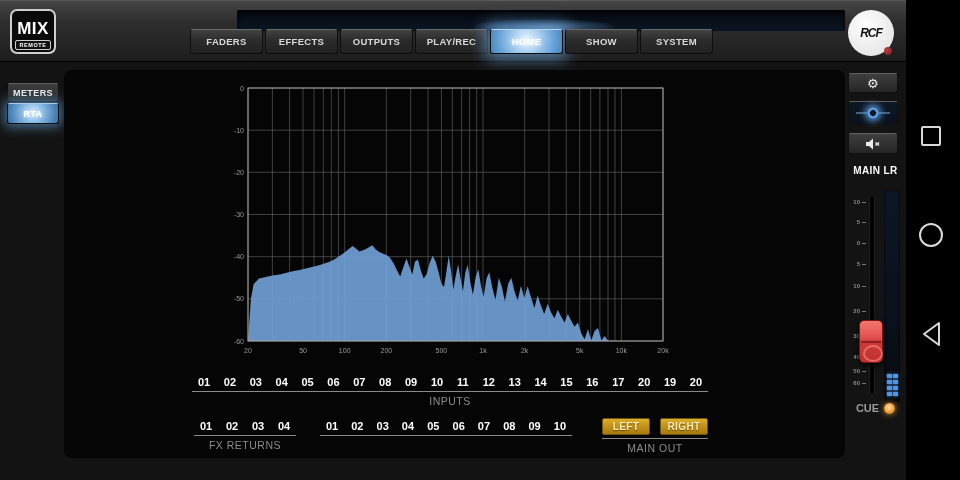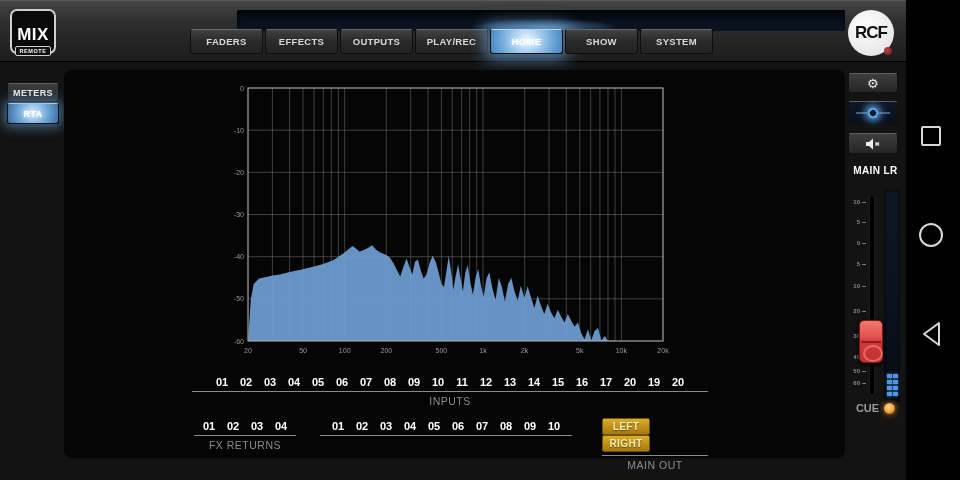--- a/index.html
+++ b/index.html
@@ -13,29 +13,29 @@
   #topbar{position:absolute;left:0;top:0;width:906px;height:62px;
     background:linear-gradient(180deg,#454545 0%,#2e2e2e 35%,#1d1d1d 100%);
     border-top:1px solid #5a5a5a;border-bottom:1px solid #000;}
   #recess{position:absolute;left:237px;top:9px;width:608px;height:21px;
     background:linear-gradient(180deg,#05080d,#0b1624);border-radius:2px;
     box-shadow:inset 0 2px 4px #000;}
   #recess .glow{position:absolute;left:39%;bottom:-4px;width:140px;height:16px;
     background:radial-gradient(ellipse at center,rgba(140,195,245,.55),rgba(90,150,210,.18) 60%,rgba(0,0,0,0) 75%);}
 
   #mixlogo{position:absolute;left:10px;top:8px;width:46px;height:45px;background:#0a0a0a;
-    border:2px solid #cfcfcf;border-radius:7px;display:flex;flex-direction:column;align-items:center;justify-content:flex-start;padding-top:15px;}
+    border:2px solid #cfcfcf;border-radius:7px;display:flex;flex-direction:column;align-items:center;justify-content:flex-start;padding-top:9px;}
   #mixlogo .mix{font-size:17px;font-weight:900;color:#fff;letter-spacing:.5px;line-height:18px;}
   #mixlogo .remote{margin-top:2px;font-size:5.5px;font-weight:700;color:#fff;border:1px solid #cfcfcf;
     border-radius:2px;padding:1px 3px;letter-spacing:.6px;background:#111;}
 
   #rcflogo{position:absolute;left:848px;top:9px;width:46px;height:46px;border-radius:50%;
     background:radial-gradient(circle at 40% 35%,#ffffff,#e6e6e6 75%,#cfcfcf);
     display:flex;align-items:center;justify-content:center;}
-  #rcflogo span{font-size:17px;font-weight:900;color:#111;letter-spacing:-1px;}
+  #rcflogo span{font-size:12px;font-weight:900;color:#111;letter-spacing:-1px;font-style:italic;}
   #statusled{position:absolute;left:884px;top:46px;width:8px;height:8px;border-radius:50%;
     background:radial-gradient(circle at 35% 35%,#c04040,#701818);}
 
   #tabbar{position:absolute;left:190px;top:28px;height:40px;display:flex;}
   .tab{width:73px;height:25px;margin-right:2px;display:flex;align-items:center;justify-content:center;
     background:linear-gradient(180deg,#424242,#2b2b2b 45%,#222);
     border:1px solid #0d0d0d;border-top:1px solid #6a6a6a;border-radius:3px;
     color:#d9d9d9;font-size:9.5px;font-weight:700;letter-spacing:.3px;cursor:pointer;}
   .tab.active{background:radial-gradient(circle at 50% 42%,#eaf5ff 0%,#a8cff0 35%,#5f9dd3 78%,#4a86bd 100%);
     border-top:1px solid #bcd9f2;color:#fff;text-shadow:0 0 4px #fff;
@@ -48,28 +48,28 @@
     border-radius:3px;color:#ececec;font-size:9px;font-weight:700;letter-spacing:.4px;}
   .railbtn.blueglow{background:radial-gradient(circle at 50% 45%,#cfe6fb 0%,#8fbfe8 35%,#4d86ba 80%,#3c6f9e 100%);
     border-top:1px solid #aacdec;color:#fff;text-shadow:0 0 3px #fff;
     box-shadow:0 0 12px 3px rgba(110,175,235,.6);}
 
   
   #panel{position:absolute;left:64px;top:70px;width:781px;height:388px;background:#050505;border-radius:8px;}
   #rta-svg{position:absolute;left:0;top:0;pointer-events:none;}
 
   .iogroup{position:absolute;}
-  .nums{display:flex;justify-content:center;}
+  .nums{display:flex;justify-content:space-between;}
   .ch{width:24px;text-align:center;color:#fff;font-size:11px;font-weight:700;cursor:pointer;}
   .rule{height:1px;background:#8a8a8a;margin-top:3px;}
   .glabel{margin-top:3px;text-align:center;color:#8c8c8c;font-size:10.5px;font-weight:400;letter-spacing:.5px;}
   .goldbtn{width:48px;height:17px;display:flex;align-items:center;justify-content:center;cursor:pointer;
     background:linear-gradient(180deg,#dcae2c,#c1901a 50%,#a87a10);border:1px solid #6d5406;border-radius:2px;
     color:#ffedb0;font-size:10px;font-weight:700;letter-spacing:.4px;text-shadow:0 1px 1px #5c4604;}
-  #maingroup .nums{justify-content:space-between;flex-direction:column;}
+  #maingroup .nums{justify-content:space-between;}
 
   
   #rightrail{position:absolute;left:845px;top:62px;width:61px;height:418px;}
   #mainlr{position:absolute;left:0;top:103px;width:61px;text-align:center;color:#fff;font-size:10px;font-weight:700;letter-spacing:.4px;}
 
   
   .slicon{position:relative;width:34px;height:14px;display:flex;align-items:center;justify-content:center;}
   .slicon .line{position:absolute;left:0;top:6px;width:34px;height:2px;background:#46607e;}
   .slicon .knob{position:relative;width:12px;height:12px;border-radius:50%;
     background:radial-gradient(circle,#0a1828 0%,#0a1828 30%,#6db2f0 45%,#2f6ca8 80%);

